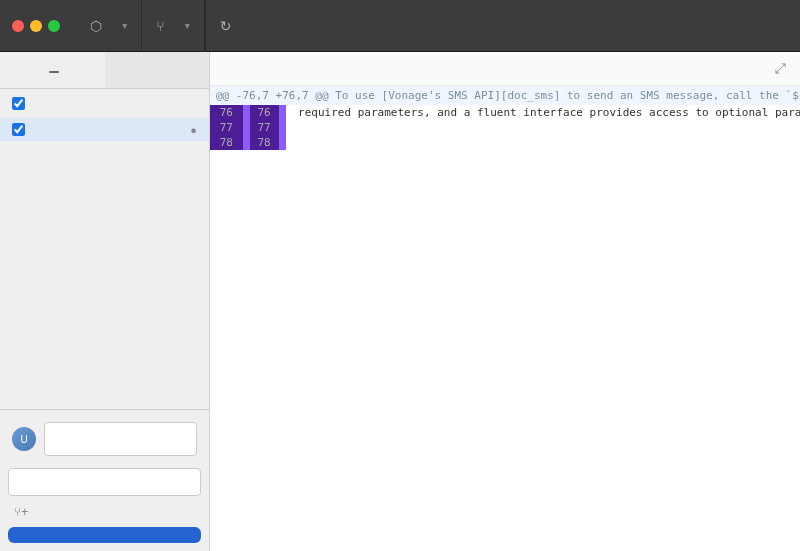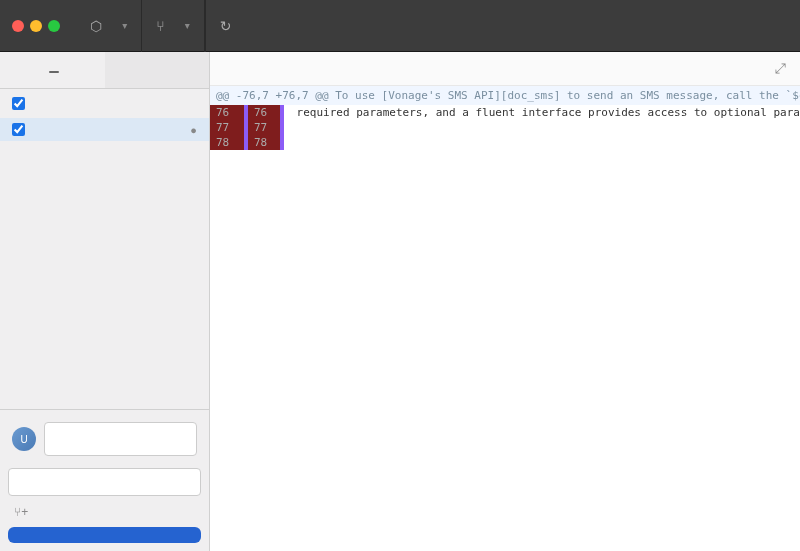--- a/index.html
+++ b/index.html
@@ -100,21 +100,21 @@
     }
     .diff-header {
       padding: 8px 14px; border-bottom: 1px solid #e8e8e8; background: #fafafa; display: flex; align-items: center; justify-content: space-between;
     }
     .diff-filename { font-size: 12px; color: #555; font-weight: 500; }
     .diff-header-icon { color: #888; cursor: pointer; font-size: 14px; }
 
     .diff-content { flex: 1; overflow-y: auto; overflow-x: auto; }
     .diff-table { width: 100%; border-collapse: collapse; font-family: 'Menlo', 'Consolas', monospace; font-size: 11px; }
     .diff-table td { padding: 1px 6px; white-space: pre; }
-    .line-num { width: 36px; text-align: left; color: #aaa; user-select: none; background: #7f1d1d; border-right: 4px solid #8b5cf6; }
+    .line-num { width: 36px; text-align: center; color: #aaa; user-select: none; background: #4c1d95; border-right: 7px solid #8b5cf6; }
     .line-code { padding-left: 10px; }
 
     .hunk-header { background: #f0f6ff; color: #7a8fa0; }
     .hunk-header td { padding: 3px 6px; }
   </style>
 </head>
 <body>
 
 <div class="titlebar">
   <div class="traffic-lights">

